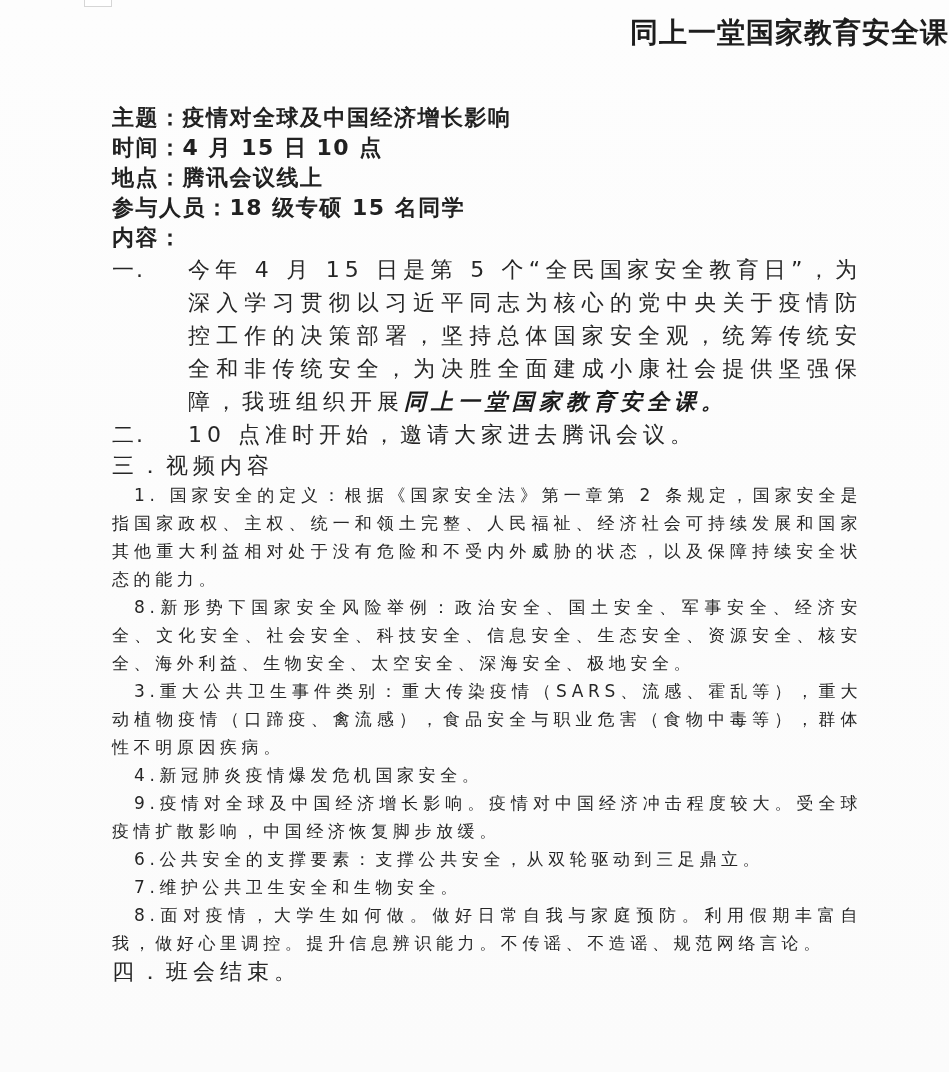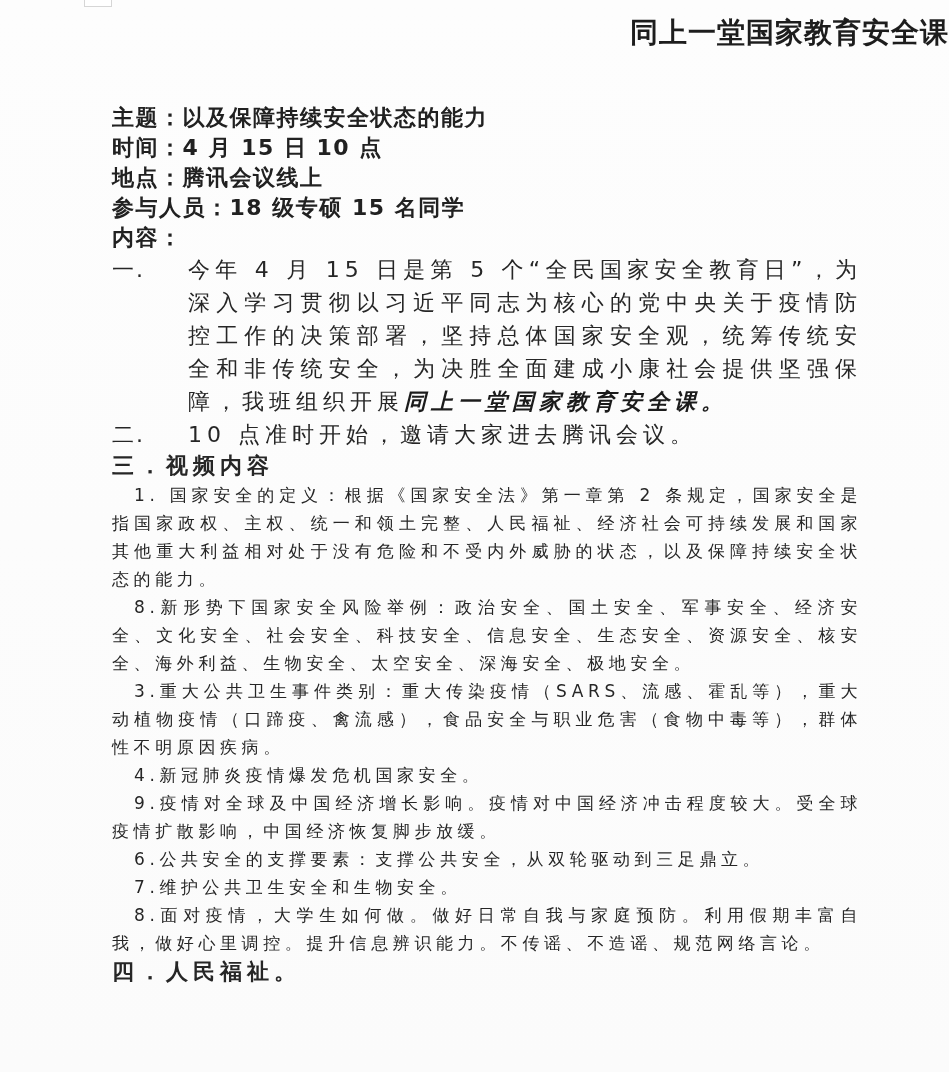--- a/index.html
+++ b/index.html
@@ -58,21 +58,20 @@
   .olist-item .itext {
     flex: 1;
     text-align: justify;
     text-justify: inter-character;
   }
   .inline-bold { font-weight: 700; color: #1b1b1b; font-style: italic; }
   .section-line {
     font-size: 22px;
     line-height: 30px;
     letter-spacing: 5px;
-    font-weight: bold;
   }
   .video-point {
     margin: 0;
     font-size: 17px;
     line-height: 28px;
     letter-spacing: 4.6px;
     text-align: justify;
     text-justify: inter-character;
     text-indent: 22px;
     color: #262626;
@@ -84,21 +83,21 @@
 
 <div class="page">
 
   <div class="corner-artifact"></div>
 
   <h1 class="doc-title">同上一堂国家教育安全课</h1>
 
   <div class="content">
 
     <div class="meta-block">
-      <div class="meta-line">主题：以及保障持续安全状态的能力</div>
+      <div class="meta-line">主题：疫情对全球及中国经济增长影响</div>
       <div class="meta-line">时间：4 月 15 日 10 点</div>
       <div class="meta-line">地点：腾讯会议线上</div>
       <div class="meta-line">参与人员：18 级专硕 15 名同学</div>
       <div class="meta-line">内容：</div>
     </div>
 
     <div class="olist-item">
       <span class="marker">一.</span>
       <span class="itext"><span>今年 4 月 15 日是第 5 个“全民国家安全教育日”，为深入学习贯彻以习近平同志为核心的党中央关于疫情防控工作的决策部署，坚持总体国家安全观，统筹传统安全和非传统安全，为决胜全面建成小康社会提供坚强保障，我班组织开展</span><span class="inline-bold">同上一堂国家教育安全课。</span></span>
     </div>
@@ -112,16 +111,16 @@
 
     <p class="video-point">1. 国家安全的定义：根据《国家安全法》第一章第 2 条规定，国家安全是指国家政权、主权、统一和领土完整、人民福祉、经济社会可持续发展和国家其他重大利益相对处于没有危险和不受内外威胁的状态，以及保障持续安全状态的能力。</p>
     <p class="video-point">8.新形势下国家安全风险举例：政治安全、国土安全、军事安全、经济安全、文化安全、社会安全、科技安全、信息安全、生态安全、资源安全、核安全、海外利益、生物安全、太空安全、深海安全、极地安全。</p>
     <p class="video-point">3.重大公共卫生事件类别：重大传染疫情（SARS、流感、霍乱等），重大动植物疫情（口蹄疫、禽流感），食品安全与职业危害（食物中毒等），群体性不明原因疾病。</p>
     <p class="video-point">4.新冠肺炎疫情爆发危机国家安全。</p>
     <p class="video-point">9.疫情对全球及中国经济增长影响。疫情对中国经济冲击程度较大。受全球疫情扩散影响，中国经济恢复脚步放缓。</p>
     <p class="video-point">6.公共安全的支撑要素：支撑公共安全，从双轮驱动到三足鼎立。</p>
     <p class="video-point">7.维护公共卫生安全和生物安全。</p>
     <p class="video-point">8.面对疫情，大学生如何做。做好日常自我与家庭预防。利用假期丰富自我，做好心里调控。提升信息辨识能力。不传谣、不造谣、规范网络言论。</p>
 
-    <div class="section-line closing"><span>四．</span><span>人民福祉。</span></div>
+    <div class="section-line closing"><span>四．</span><span>班会结束。</span></div>
 
   </div>
 </div>
 
 </body></html>

